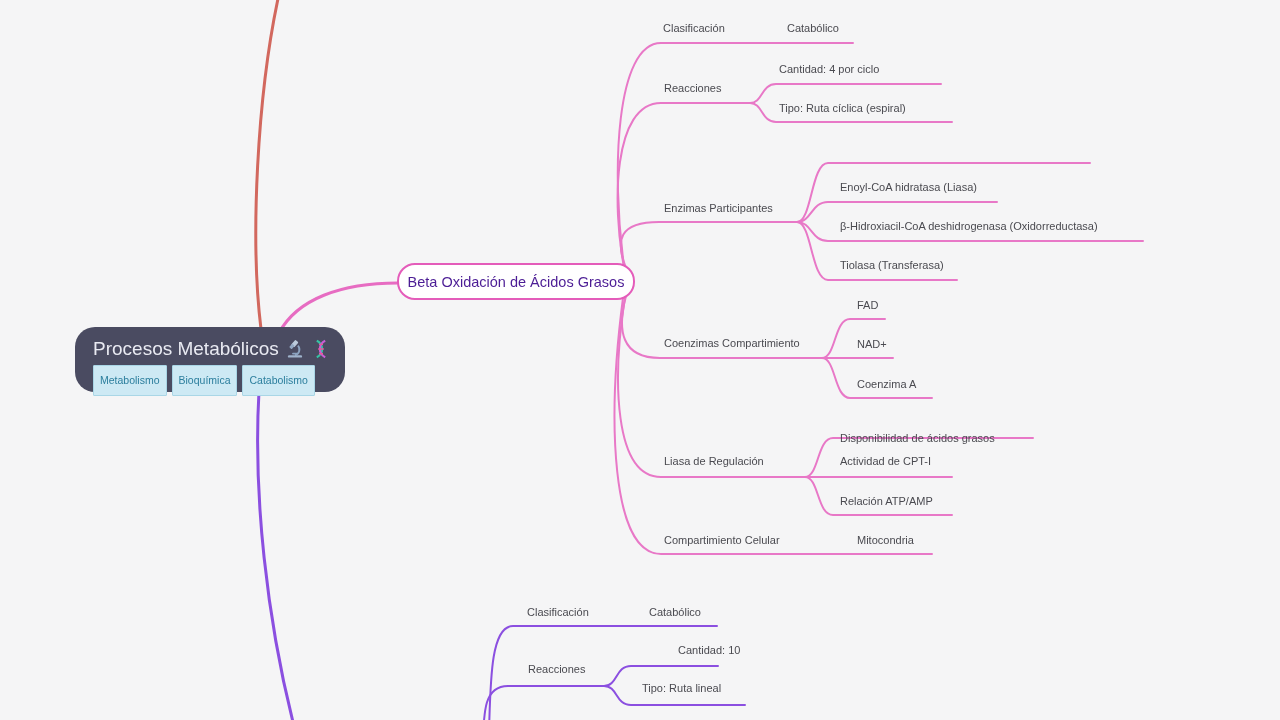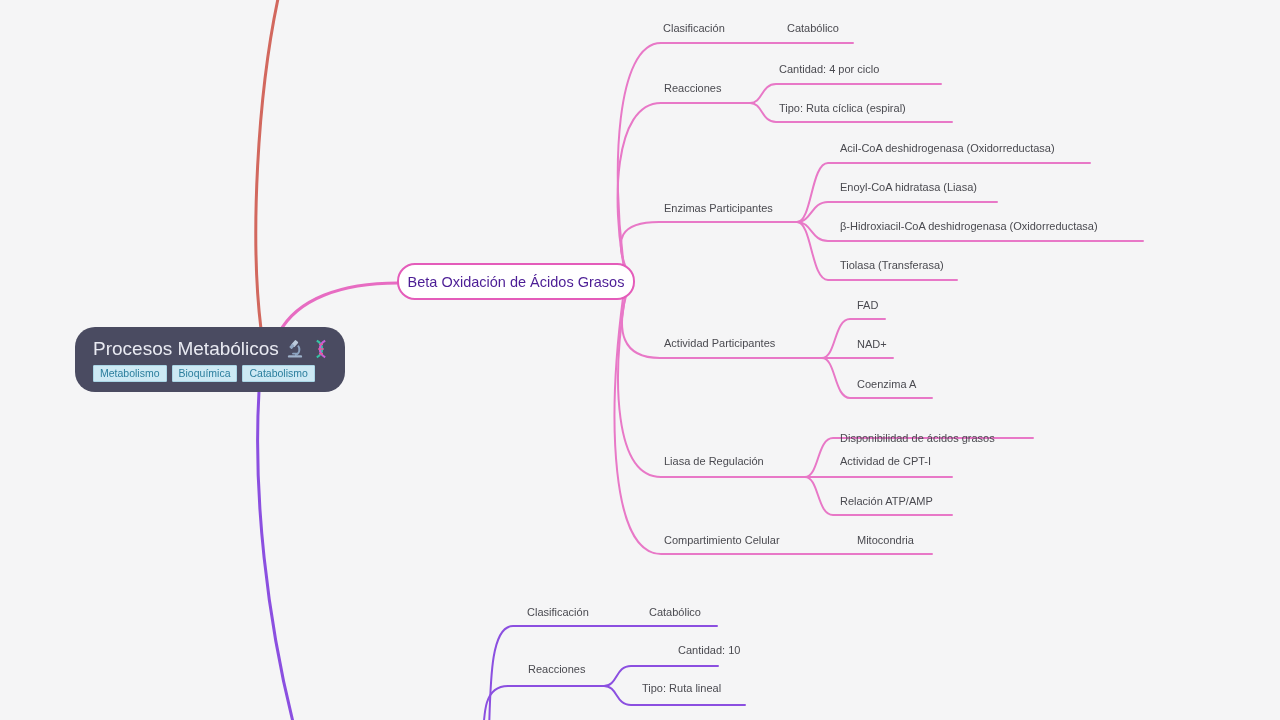--- a/index.html
+++ b/index.html
@@ -34,21 +34,21 @@
     box-sizing:border-box;
     padding:9px 0 0 18px;
   }
   .root-title-row{display:flex;align-items:center;gap:6px;height:26px;}
   .root-title{font-size:19px;color:#e9eaf2;white-space:nowrap;}
   .emoji{display:inline-flex;width:20px;height:20px;}
   .tags-row{display:flex;gap:5px;margin-top:3px;}
   .tag{
     background:#cde9f4;color:#2b7e9d;
     border:1px solid #a9d6e6;border-radius:1px;
-    font-size:10.5px;line-height:13px;padding:1px 6px;
+    font-size:10.5px;line-height:13px;padding:8px 6px;
     white-space:nowrap;
   }
   .main-topic{
     position:absolute;left:397px;top:263px;
     width:238px;height:37px;
     background:#ffffff;
     border:2.5px solid #e45cba;
     border-radius:18px;
     box-sizing:border-box;
     display:flex;align-items:center;justify-content:center;
@@ -117,25 +117,24 @@
   </div>
 
   <div class="main-topic">Beta Oxidación de Ácidos Grasos</div>
 
   <div class="t" style="left:663px;top:18px">Clasificación</div>
   <div class="t" style="left:787px;top:18px">Catabólico</div>
   <div class="t" style="left:664px;top:78px">Reacciones</div>
   <div class="t" style="left:779px;top:59px">Cantidad: 4 por ciclo</div>
   <div class="t" style="left:779px;top:98px">Tipo: Ruta cíclica (espiral)</div>
   <div class="t" style="left:664px;top:198px">Enzimas Participantes</div>
-  <div class="t" style="left:840px;top:138px">Acil-CoA deshidrogenasa (Oxidorreductasa)</div>
   <div class="t" style="left:840px;top:177px">Enoyl-CoA hidratasa (Liasa)</div>
   <div class="t" style="left:840px;top:216px">β-Hidroxiacil-CoA deshidrogenasa (Oxidorreductasa)</div>
   <div class="t" style="left:840px;top:255px">Tiolasa (Transferasa)</div>
-  <div class="t" style="left:664px;top:333px">Actividad Participantes</div>
+  <div class="t" style="left:664px;top:333px">Coenzimas Compartimiento</div>
   <div class="t" style="left:857px;top:295px">FAD</div>
   <div class="t" style="left:857px;top:334px">NAD+</div>
   <div class="t" style="left:857px;top:374px">Coenzima A</div>
   <div class="t" style="left:664px;top:451px">Liasa de Regulación</div>
   <div class="t" style="left:840px;top:428px">Disponibilidad de ácidos grasos</div>
   <div class="t" style="left:840px;top:451px">Actividad de CPT-I</div>
   <div class="t" style="left:840px;top:491px">Relación ATP/AMP</div>
   <div class="t" style="left:664px;top:530px">Compartimiento Celular</div>
   <div class="t" style="left:857px;top:530px">Mitocondria</div>
 

